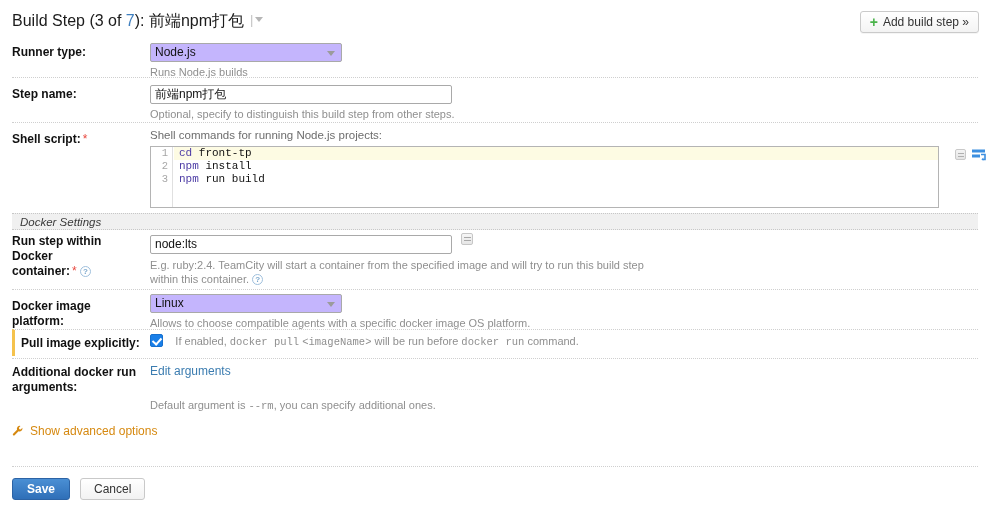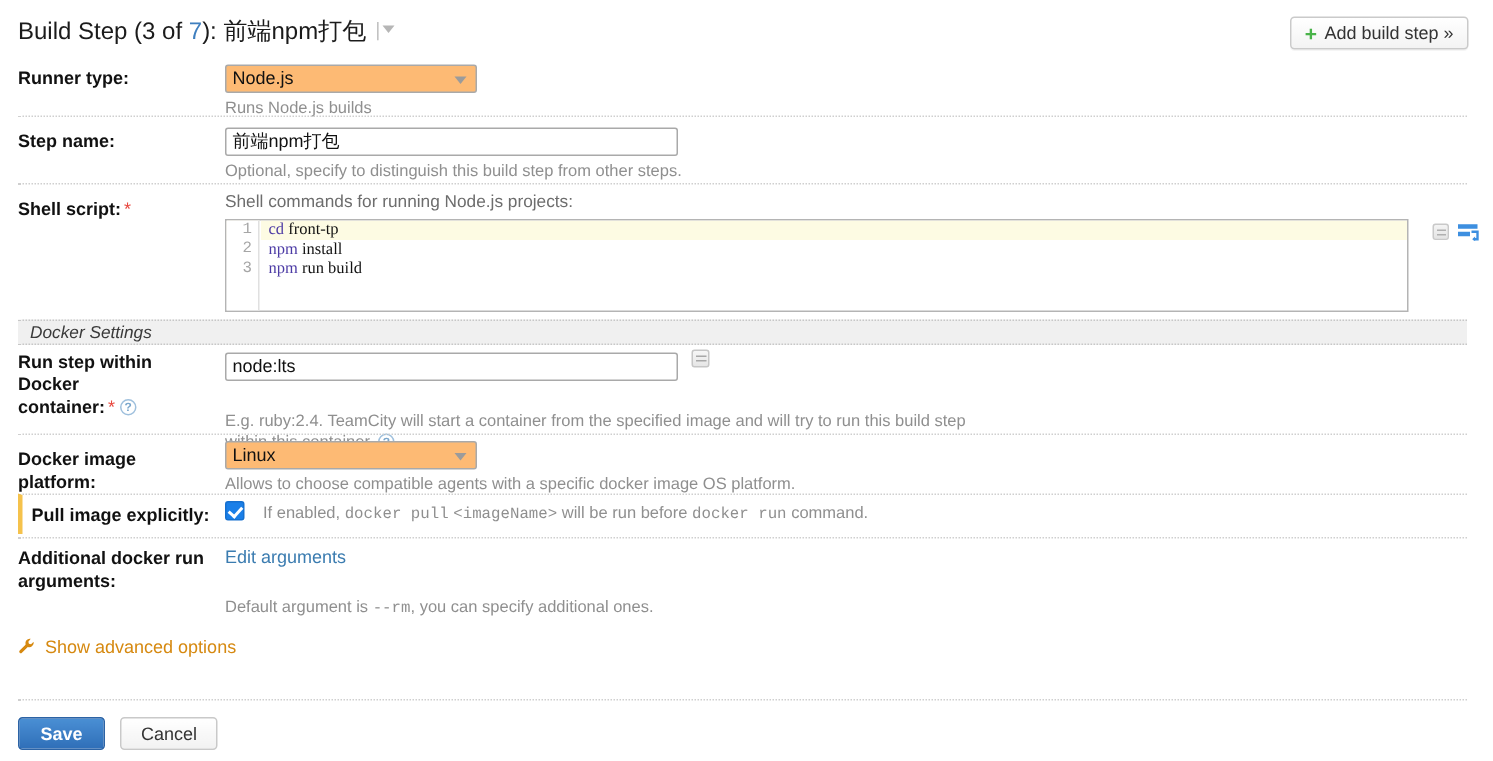--- a/index.html
+++ b/index.html
@@ -63,23 +63,23 @@
   .req-star { color: #e8483f; font-weight: normal; margin-left: 2px; }
   .row-field { position: absolute; left: 138px; top: 7px; }
 
   .hint {
     color: #8f8f8f; font-size: 11px; line-height: 14px;
   }
   .mono { font-family: "Liberation Mono", monospace; font-size: 10.5px; }
 
   
   select.sel, .fakeselect {
-    width: 168px; height: 19px;
+    width: 192px; height: 19px;
     border: 1px solid #a9a9a9; border-radius: 2px;
-    background: #fdba74; font-size: 12px; color: #111;
+    background: #c4b5fd; font-size: 12px; color: #111;
     padding: 0 16px 0 4px; line-height: 17px;
     appearance: none; -webkit-appearance: none;
     position: relative; cursor: pointer;
   }
   .selwrap { position: relative; display: inline-block; }
   .selwrap::after {
     content: ""; position: absolute; right: 7px; top: 8px;
     width: 0; height: 0; pointer-events: none;
     border-left: 4.5px solid transparent;
     border-right: 4.5px solid transparent;
@@ -120,21 +120,21 @@
   .gutter {
     position: absolute; left: 0; top: 0; bottom: 0; width: 22px;
     background: #fff; border-right: 1px solid #e0e0e0;
   }
   .gutter div {
     font-family: "Liberation Mono", monospace; font-size: 10.5px;
     color: #a6a6a6; text-align: right; padding-right: 4px; line-height: 13px;
   }
   .codelines { position: absolute; left: 23px; right: 0; top: 0; }
   .codeline {
-    font-family: Liberation Serif, serif; font-size: 11px;
+    font-family: Liberation Mono, monospace; font-size: 11px;
     line-height: 13px; padding-left: 5px; color: #111; white-space: pre;
   }
   .codeline.hl { background: #fdfbe3; }
   .kw { color: #4c3ba5; }
   .hl-strip {
     position: absolute; left: 0; top: 0; width: 22px; height: 13px;
     background: #fdfbe3;
   }
 
   .ed-icons { position: absolute; left: 943px; top: 6px; display: flex; gap: 6px; }
@@ -266,21 +266,21 @@
 
   <div class="row no-line" style="top:231px; height:57px;">
     <div class="row-label" style="top:3px;">
       <span>Run step within Docker</span><br>
       <span>container:</span><span class="req-star">*</span>
       <span class="help-icon">?</span>
     </div>
     <div class="row-field" style="top:2px;">
       <input class="txt" style="width: 302px;" value="node:lts">
       <span class="mini-btn" style="margin-left:6px;"></span>
-      <div class="hint" style="margin-top:20px;">E.g. ruby:2.4. TeamCity will start a container from the specified image and will try to run this build step</div>
+      <div class="hint" style="margin-top:4px;">E.g. ruby:2.4. TeamCity will start a container from the specified image and will try to run this build step</div>
       <div class="hint"><span>within this container.</span>
         <span class="help-icon">?</span>
       </div>
     </div>
   </div>
 
   <div class="row" style="top:289px; height:37px;">
     <div class="row-label">Docker image platform:</div>
     <div class="row-field" style="top:4px;">
       <span class="selwrap">

